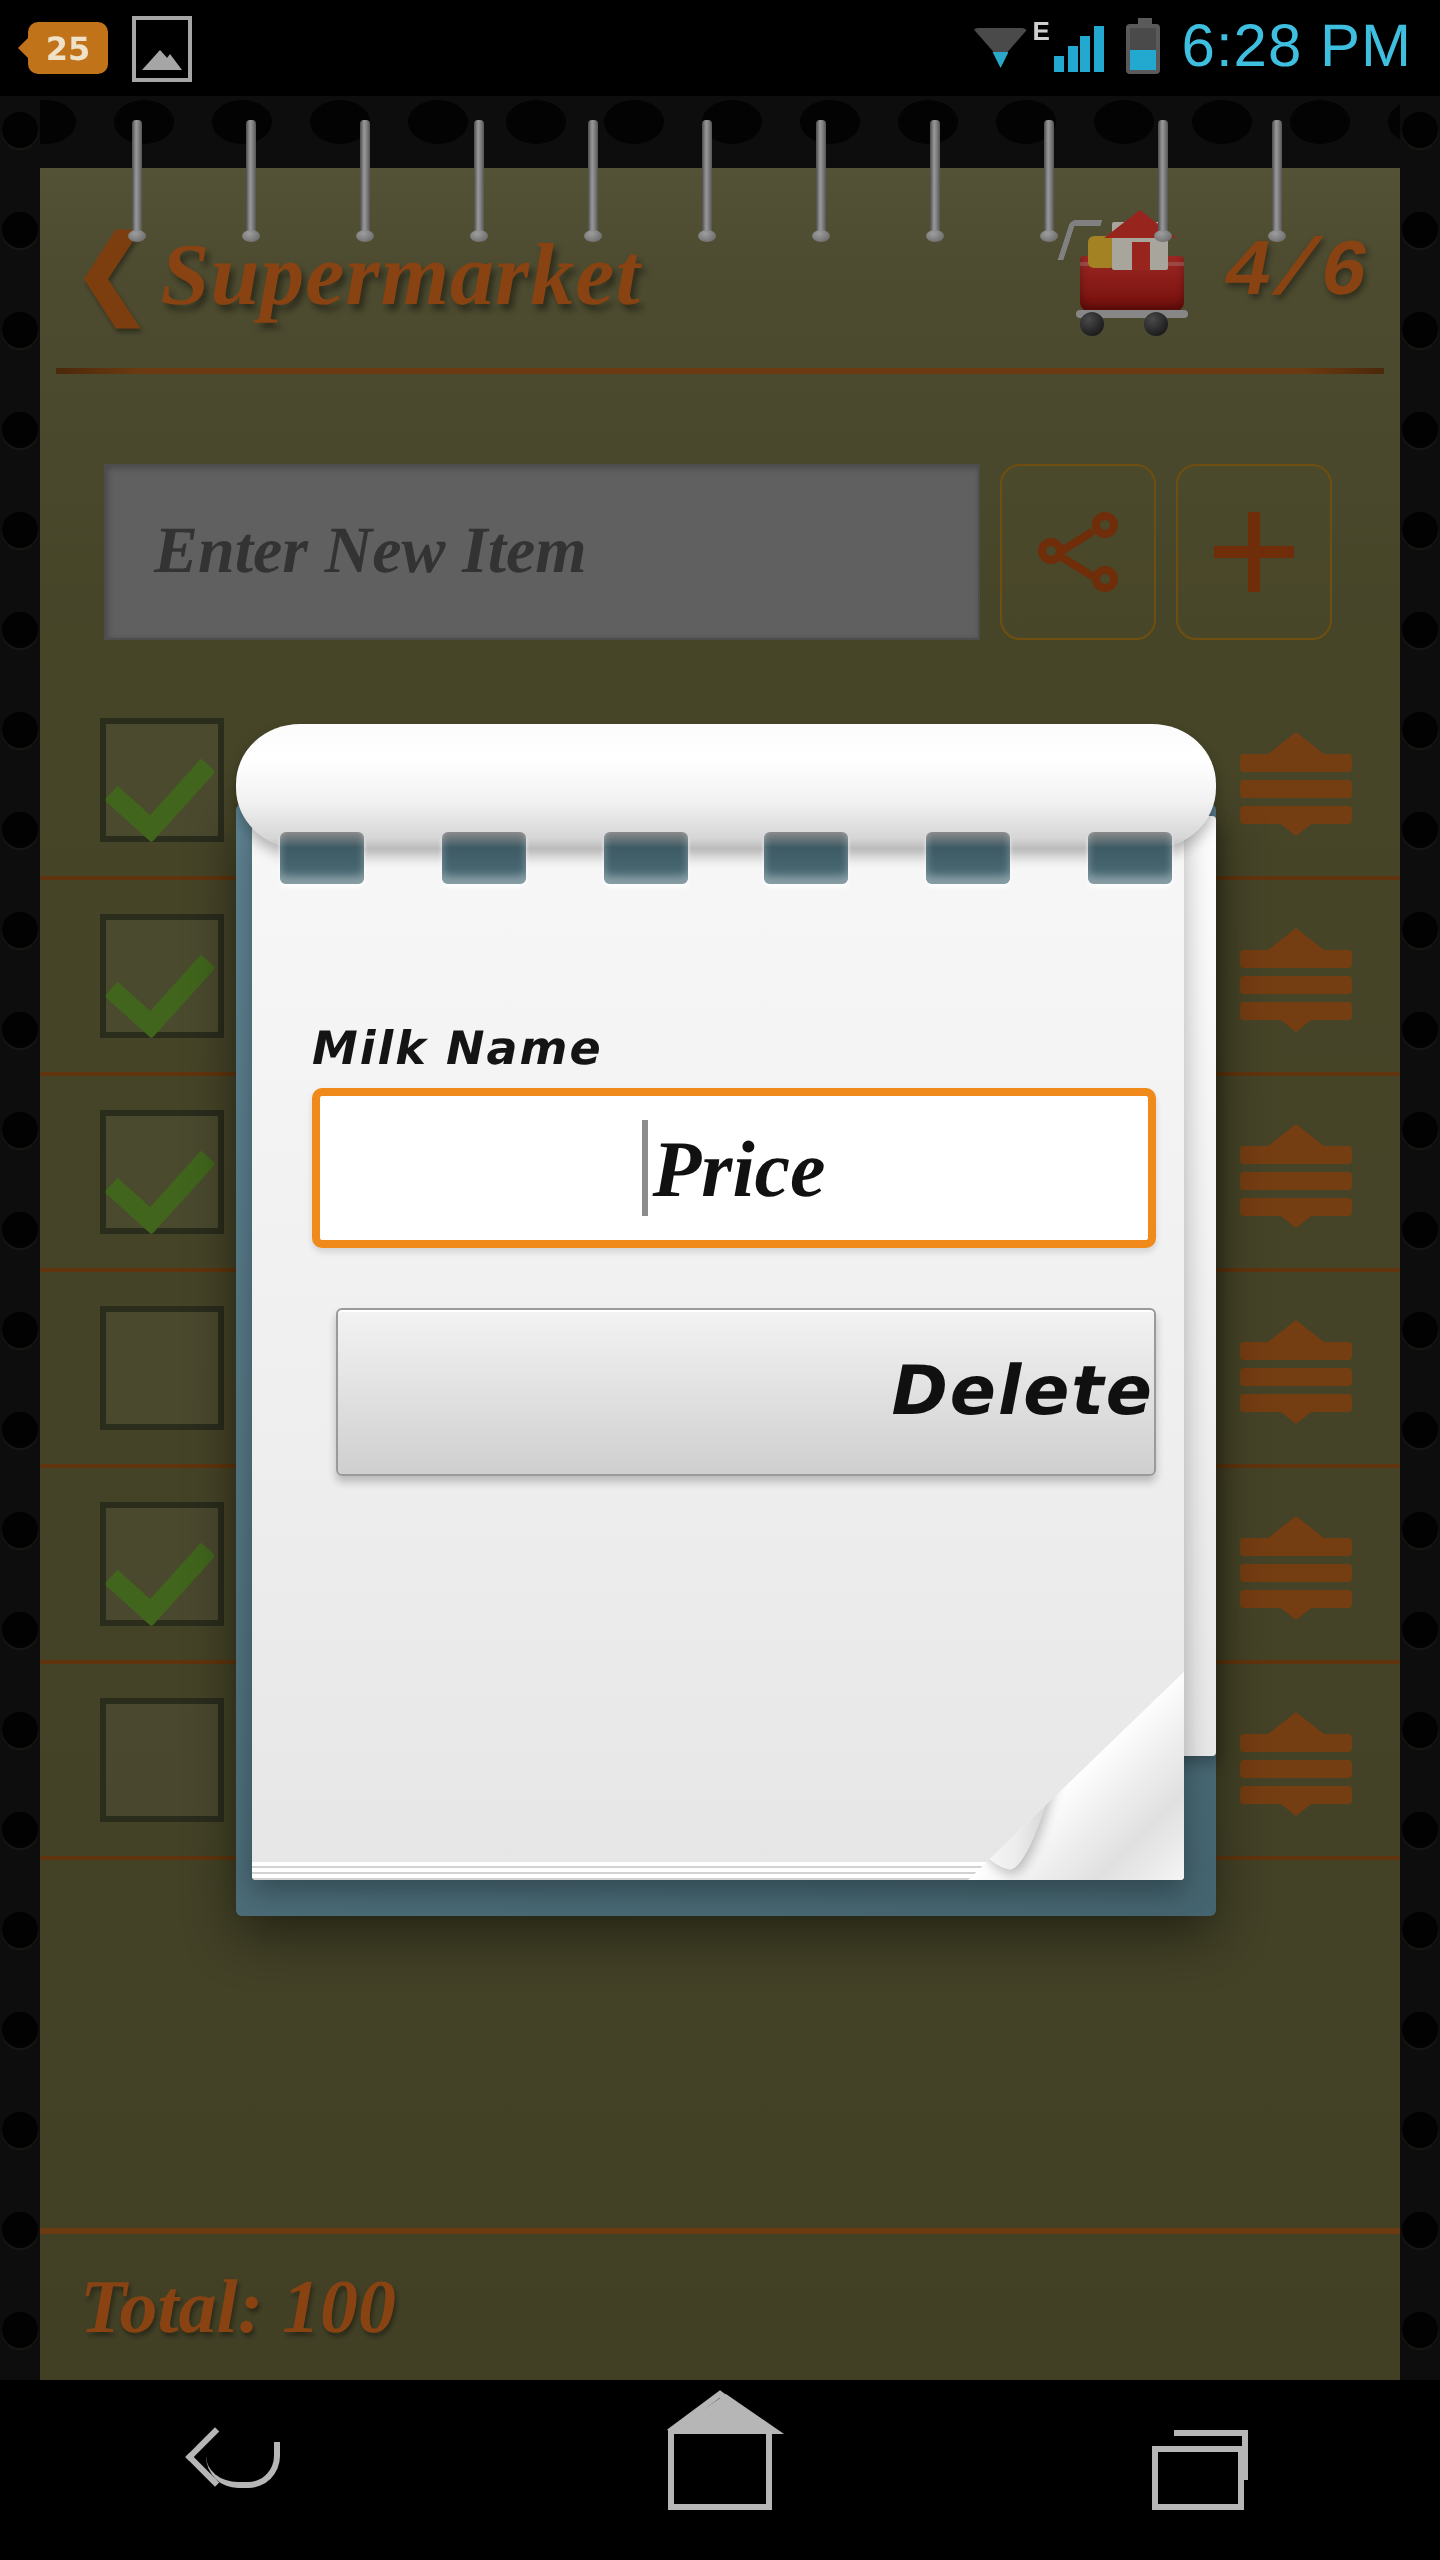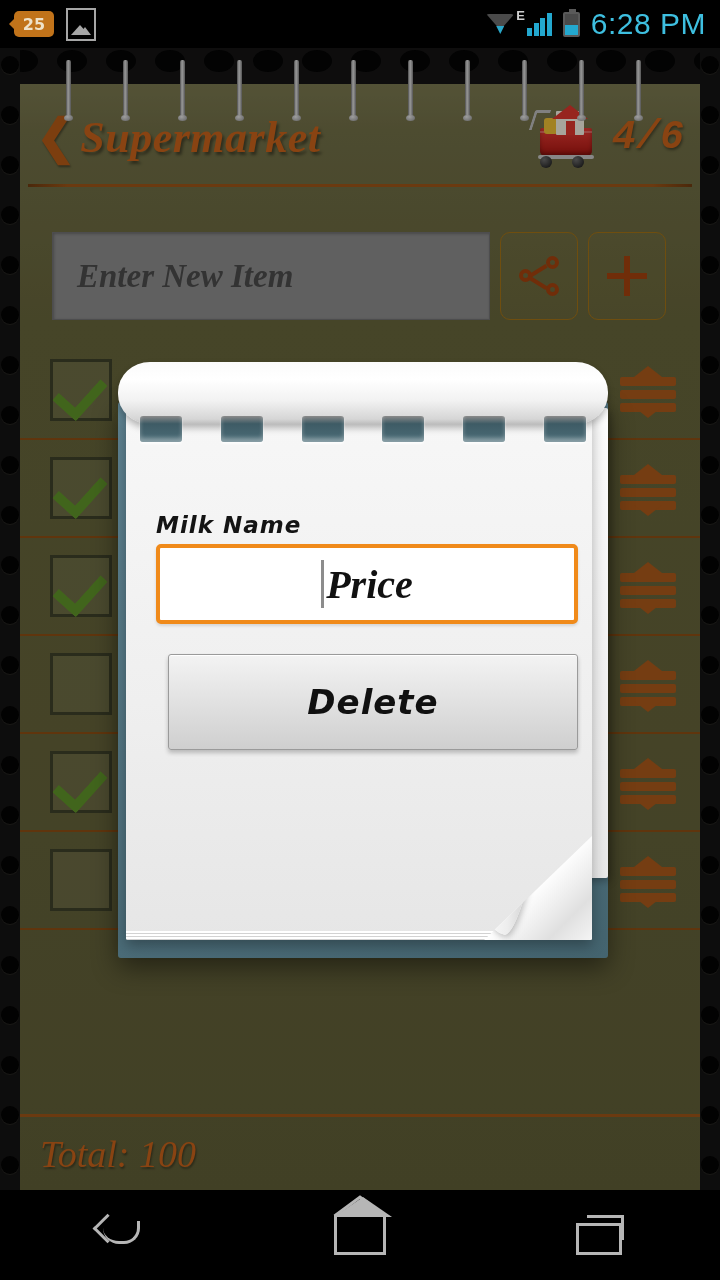--- a/index.html
+++ b/index.html
@@ -150,21 +150,21 @@
   .drag .up { position:absolute; left:14px; top:2px; width:0;height:0;
     border-left:14px solid transparent; border-right:14px solid transparent;
     border-bottom:11px solid #a8581a; }
   .drag .dn { position:absolute; left:14px; bottom:-2px; width:0;height:0;
     border-left:14px solid transparent; border-right:14px solid transparent;
     border-top:11px solid #a8581a; }
 
   
   .totalbar { position:absolute; left:0; bottom:0; width:680px; height:76px;
     border-top:3px solid #9a5417; display:flex; align-items:center; padding-left:20px; }
-  .totaltxt { font-family:"Liberation Serif", serif; font-style:italic; font-weight:normal;
+  .totaltxt { font-family:"Liberation Serif", serif; font-style:italic; font-weight:bold;
     font-size:38px; color:#c4611a; text-shadow:1px 2px 2px rgba(0,0,0,.35); }
 
   
   .scrim { position:absolute; left:0; top:0; width:720px; height:1142px;
     background:rgba(0,0,0,.30); z-index:10; }
   .notepad { position:absolute; left:118px; top:312px; width:490px; height:598px; z-index:11; }
   .board { position:absolute; left:0; top:42px; width:490px; height:556px;
     background:linear-gradient(160deg,#5f8392,#44646f); border-radius:3px;
     box-shadow:0 10px 26px rgba(0,0,0,.45); }
   .sheetback { position:absolute; left:160px; top:48px; width:330px; height:470px;
@@ -193,23 +193,23 @@
     box-shadow:0 2px 3px rgba(0,0,0,.12); }
   .finput.small { border:3px solid #f0c020; height:78px; }
   .fval { font-family:"Liberation Serif", serif; font-style:italic; font-weight:bold;
     font-size:40px; color:#111; }
   .fval.num { font-family:"DejaVu Sans", sans-serif; font-size:34px; }
   .caret { display:inline-block; width:3px; height:48px; background:#8c8c8c;
     margin-right:2px; vertical-align:middle; }
   .tworow { display:flex; gap:28px; margin-top:18px; }
   .col { flex:1; }
   .btnrow { display:flex; gap:22px; margin-top:30px; }
-  .npbtn { flex:1; height:96px; border:1px solid #9a9a9a; border-radius:3px;
+  .npbtn { flex:1; height:84px; border:1px solid #9a9a9a; border-radius:3px;
     background:linear-gradient(180deg,#f3f3f3 0%,#e3e3e3 45%,#cfcfcf 100%);
-    display:flex; align-items:center; justify-content:center;
+    display:flex; align-items:center; justify-content:flex-end;
     box-shadow:0 3px 4px rgba(0,0,0,.22), inset 0 1px 0 #fff;margin-left:12px; }
   .npbtn span { font-family:"DejaVu Sans", sans-serif; font-weight:bold; font-style:italic;
     font-size:34px; color:#101010; letter-spacing:1px; }
   .curl { position:absolute; right:-2px; bottom:-2px; width:112px; height:108px; z-index:7;
     background:linear-gradient(135deg,rgba(0,0,0,0) 48%, #ffffff 49%, #e0e0e0 78%, #f6f6f6 100%);
     border-bottom-right-radius:4px;
     box-shadow:-6px -6px 12px rgba(0,0,0,.22);
     clip-path:polygon(100% 0,100% 100%,0 100%); }
   .curl::after { content:""; position:absolute; left:4px; bottom:8px; width:40px; height:88px;
     background:linear-gradient(80deg,#ffffff,#ededed 55%,#cacaca);

